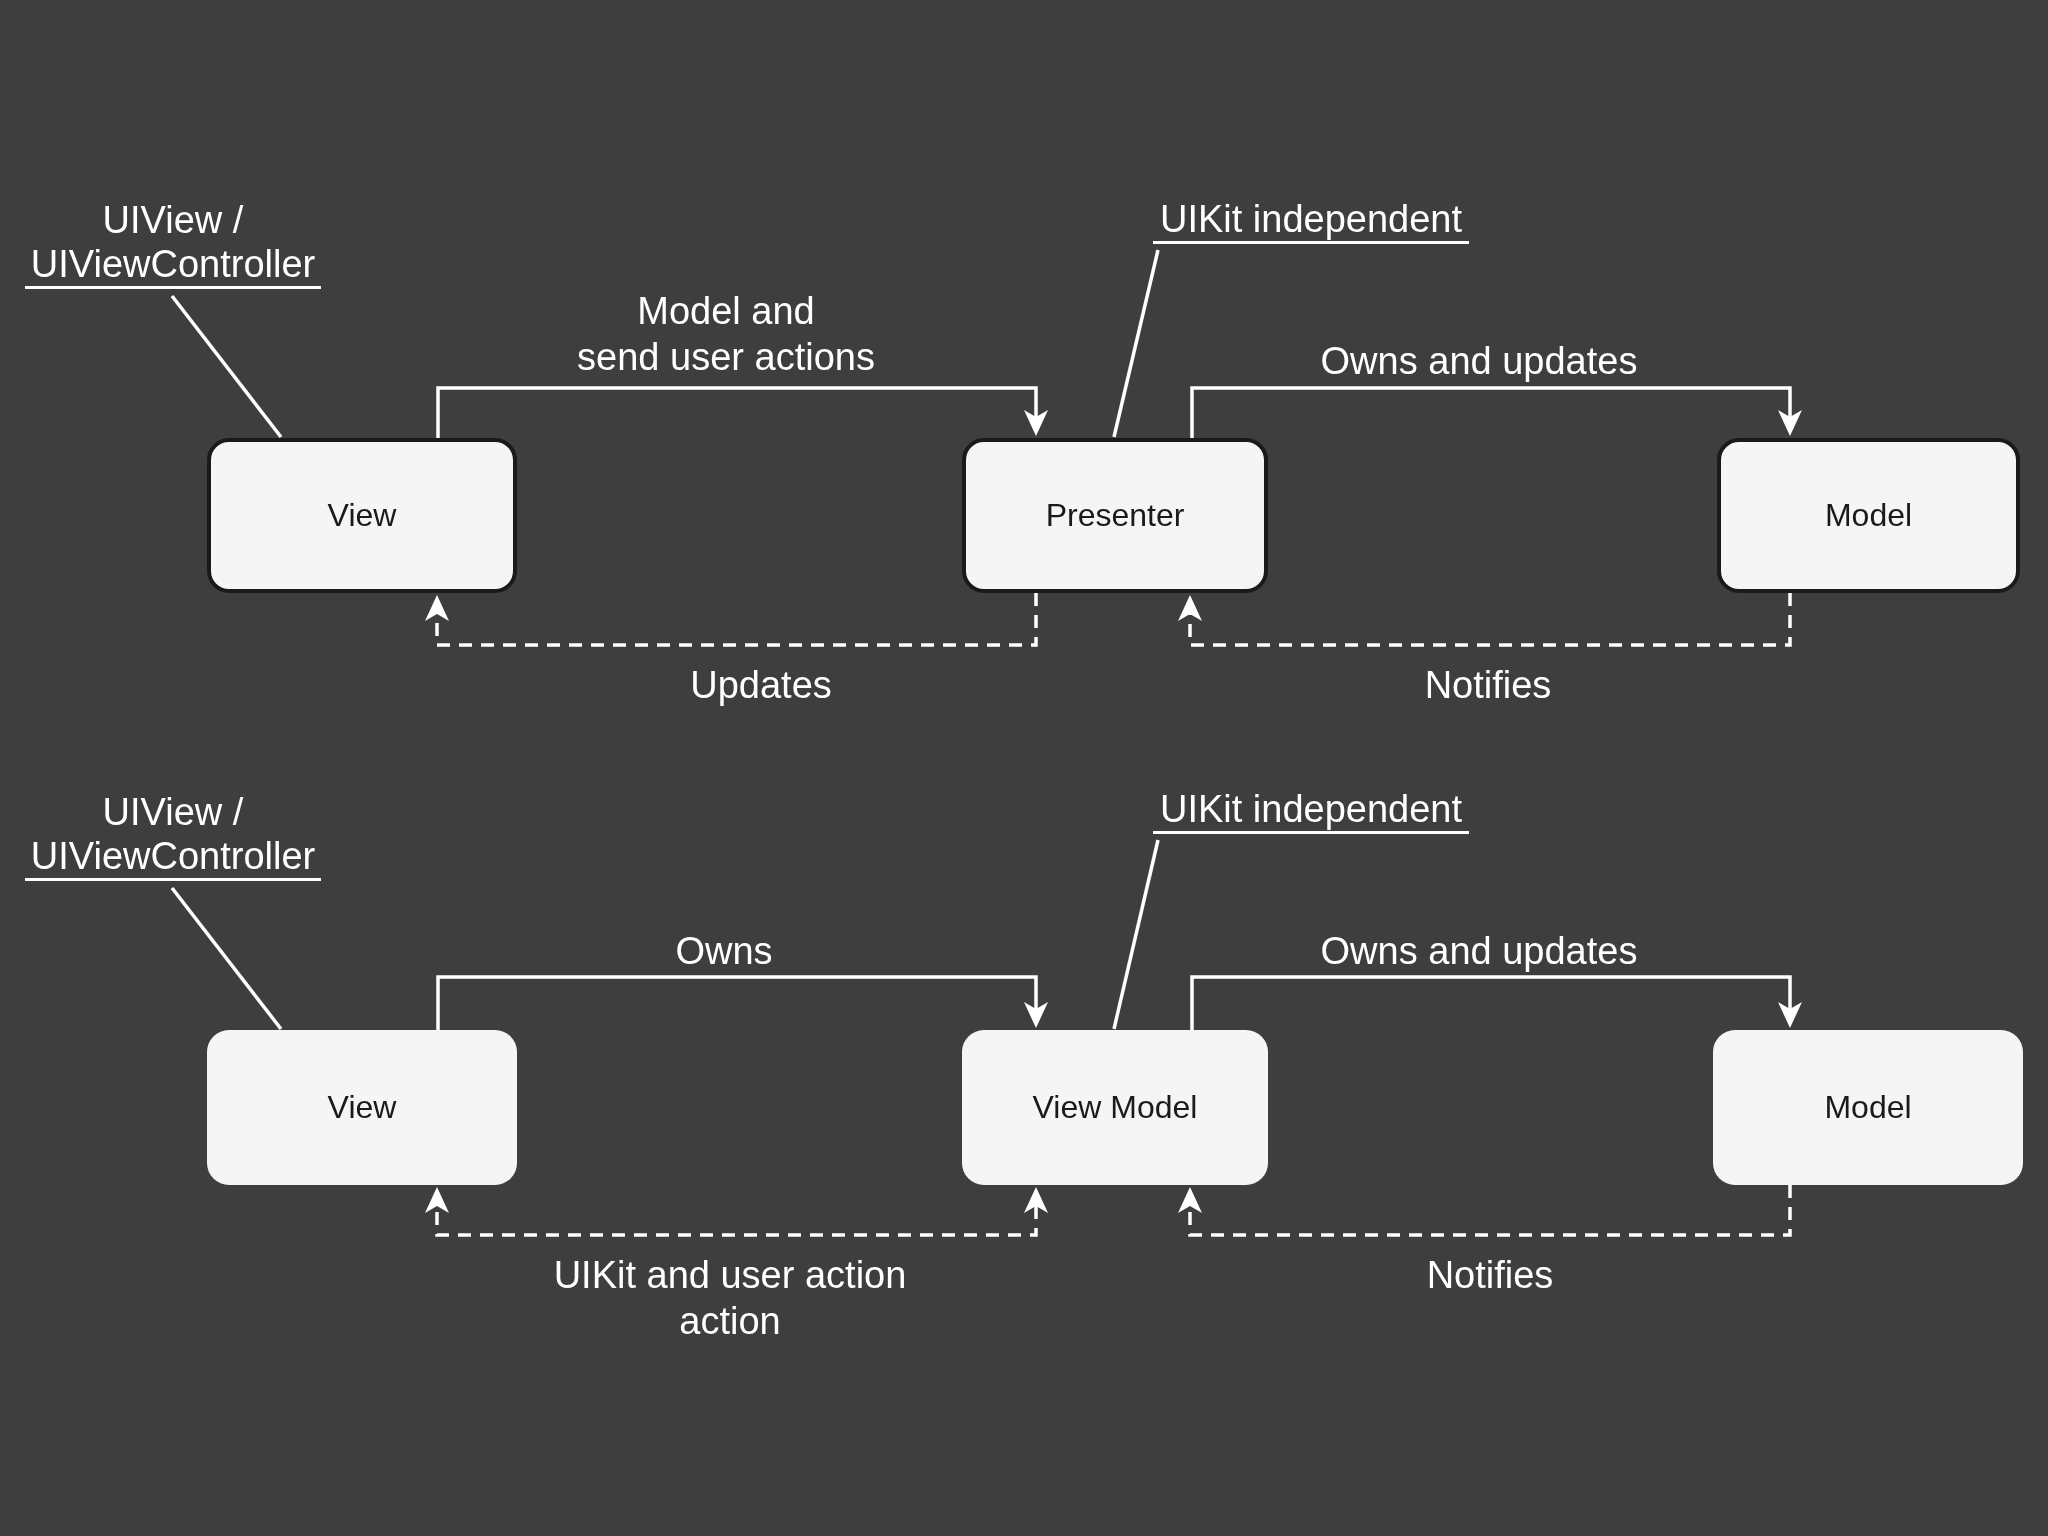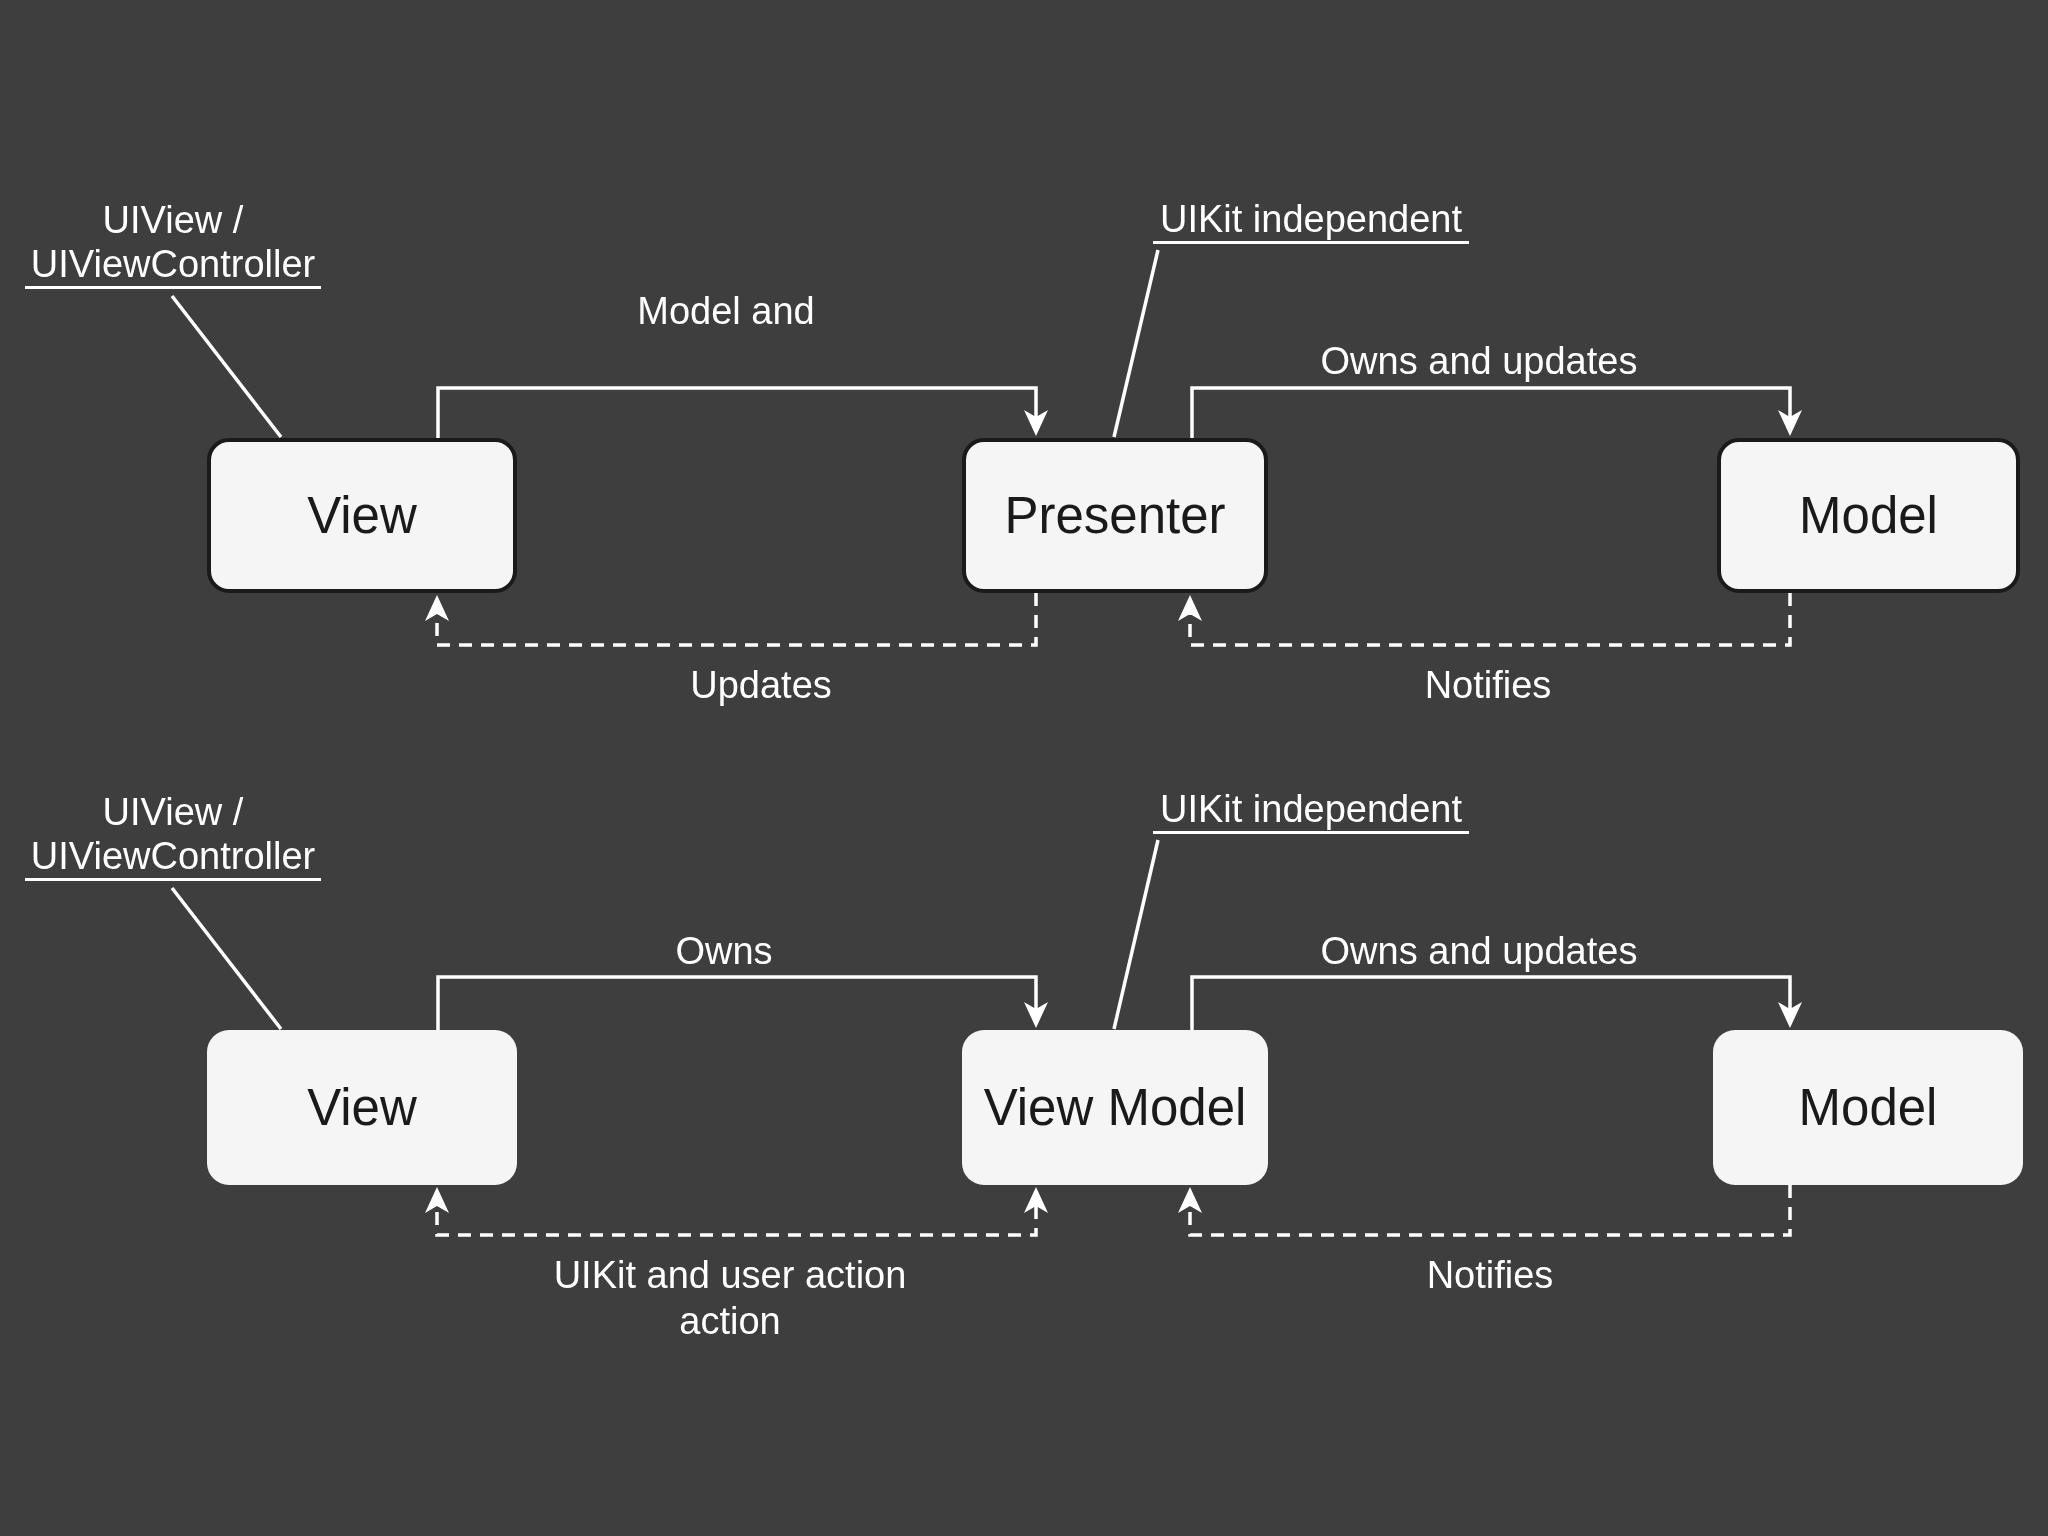--- a/index.html
+++ b/index.html
@@ -26,21 +26,21 @@
   }
   .node {
     position: absolute;
     box-sizing: border-box;
     background: #f5f5f5;
     border-radius: 22px;
     display: flex;
     align-items: center;
     justify-content: center;
     color: #1a1a1a;
-    font-size: 51px;
+    font-size: 32px;
   }
   .node.bordered { border: 4px solid #1a1a1a; }
   .node.borderless { border: 4px solid transparent; }
   .callout {
     position: absolute;
     color: #ffffff;
     font-size: 38px;
     line-height: 44px;
     text-align: center;
     border-bottom: 3px solid #ffffff;
@@ -118,20 +118,21 @@
   <div class="callout" style="left:25px; top:198px; width:296px;">
     <div>UIView /</div>
     <div>UIViewController</div>
   </div>
   <div class="callout" style="left:1153px; top:197px; width:316px;">
     <div>UIKit independent</div>
   </div>
 
   <div class="edge-label" style="left:726px; top:288px;">
     <div>Model and</div>
+    <div>send user actions</div>
   </div>
   <div class="edge-label" style="left:1479px; top:338px;">
     <div>Owns and updates</div>
   </div>
   <div class="edge-label" style="left:734px; top:662px;margin-left:27px;">
     <div>Updates</div>
   </div>
   <div class="edge-label" style="left:1488px; top:662px;">
     <div>Notifies</div>
   </div>

